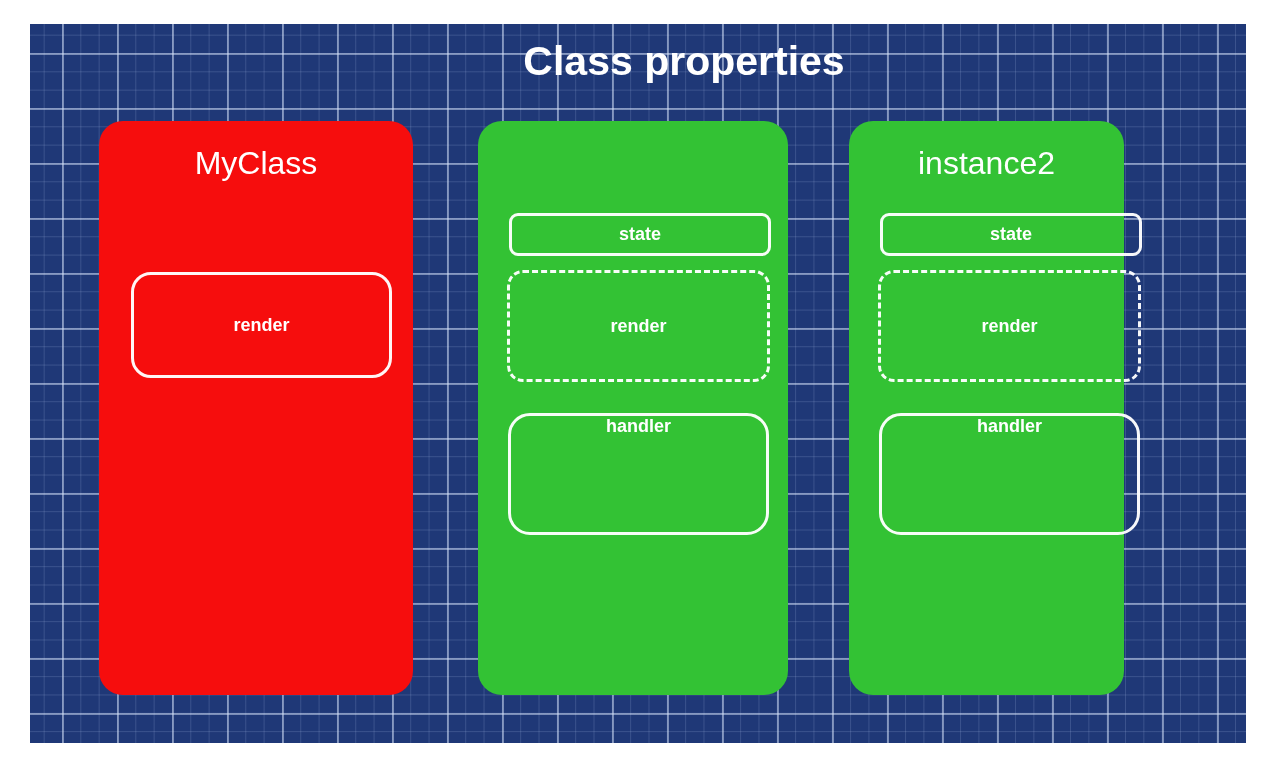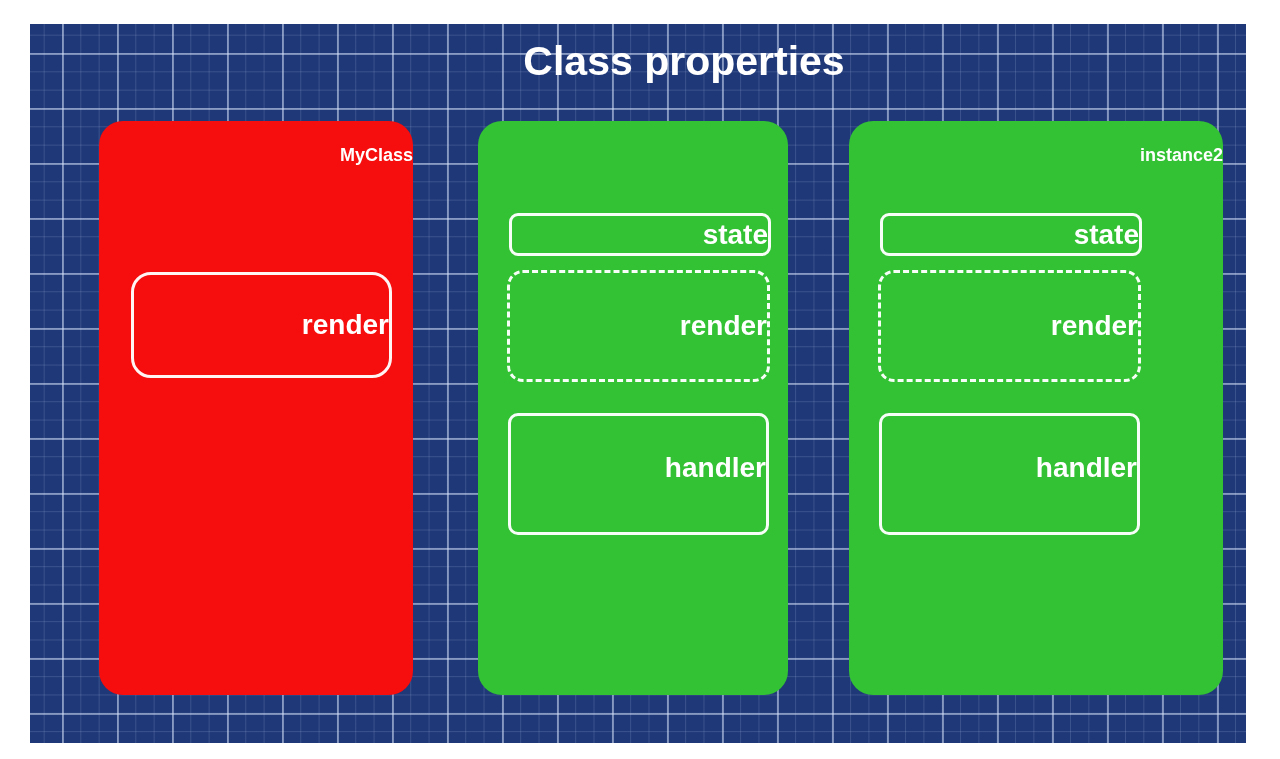--- a/index.html
+++ b/index.html
@@ -43,50 +43,50 @@
     padding-left: 46px;
   }
   .card {
     position: absolute;
     top: 97px;
     height: 574px;
     border-radius: 24px;
   }
   .card.red    { left: 69px;  width: 314px; background: #f60d0d; }
   .card.green1 { left: 448px; width: 310px; background: #33c234; }
-  .card.green2 { left: 819px; width: 374px; background: #33c234; }
+  .card.green2 { left: 819px; width: 275px; background: #33c234; }
   .card-title {
     position: absolute;
     left: 0;
     top: 24px;
     width: 100%;
-    text-align: right;
+    text-align: center;
     color: #ffffff;
-    font-size: 18px;
-    font-weight: bold;
+    font-size: 32px;
+    font-weight: normal;
   }
   .member {
     position: absolute;
     display: flex;
     align-items: center;
-    justify-content: flex-end;
+    justify-content: center;
     box-sizing: border-box;
     border: 3px solid rgba(255,255,255,0.96);
     color: #ffffff;
-    font-size: 28px;
+    font-size: 18px;
     font-weight: bold;
   }
   .member.dashed { border-style: dashed; }
   
   .m-class-render  { left: 32px; top: 151px; width: 261px; height: 106px; border-radius: 20px; }
   
   .m-state         { left: 31px; top: 92px;  width: 262px; height: 43px;  border-radius: 9px; }
   .m-render        { left: 29px; top: 149px; width: 263px; height: 112px; border-radius: 16px; }
-  .m-handler       { left: 30px; top: 292px; width: 261px; height: 122px; border-radius: 10px;
-                     align-items: flex-start; padding-top: 36px; }
+  .m-handler       { left: 30px; top: 292px; width: 261px; height: 122px; border-radius: 22px;
+                     align-items: flex-start; }
   .watermark {
     position: absolute;
     left: 1094px;
     top: 712px;
     color: #cfcfcf;
     font-size: 19px;
     letter-spacing: 1px;
     opacity: 0.95;
     white-space: nowrap;
   }

